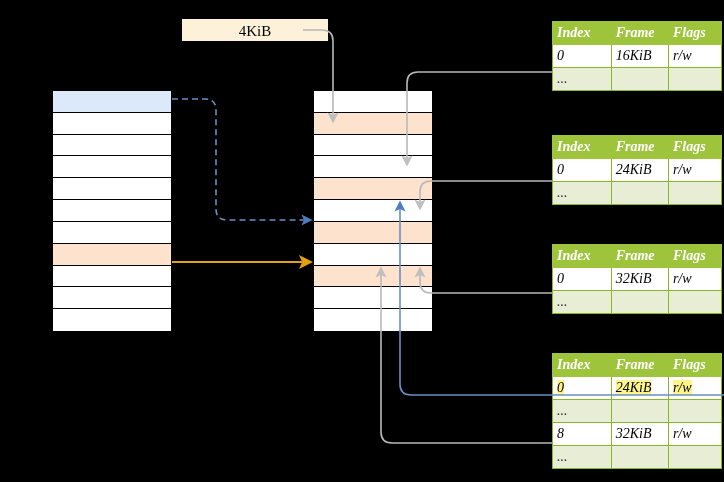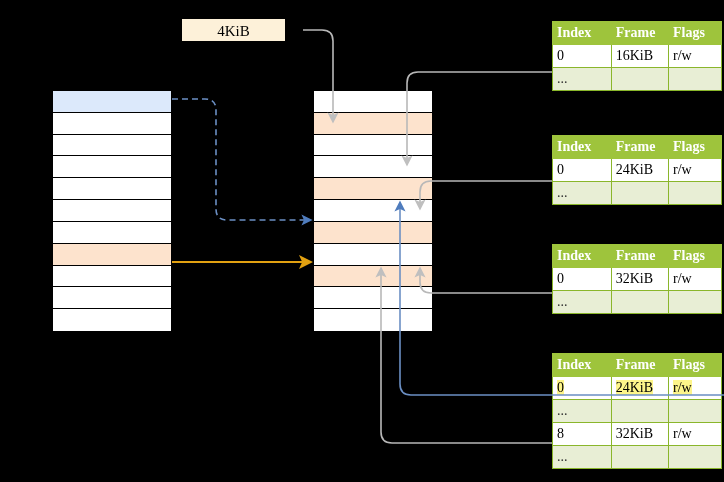--- a/index.html
+++ b/index.html
@@ -33,39 +33,40 @@
   }
   .enttable td,.enttable th{
     box-sizing:border-box;
     border:1px solid #8ab62b;
     padding:1px 4px;
     text-align:left;
     font-weight:normal;
     height:23px;
     vertical-align:middle;
     white-space:nowrap;
+    font-style:italic;
   }
   .enttable th{
     background:#9ec43c;color:#ffffff;font-weight:bold;
     border:1px solid #9ec43c;
   }
   .enttable td.alt{background:#e8eed5;color:#333;}
   .enttable td.hl > span{background:#fdf58a;}
   .col-index{width:60px;}
   .col-frame{width:58px;}
   .col-flags{width:54px;}
 
   svg{position:absolute;left:0;top:0;pointer-events:none;}
 </style>
 </head>
 <body>
 
 <div id="canvas">
 
-  <div class="labelbox" style="left:182px;top:19px;width:103px;height:22px;">
+  <div class="labelbox" style="left:182px;top:19px;width:146px;height:22px;">
     <span>4KiB</span>
   </div>
 
   <div class="memcol" id="col-left" style="left:52px;top:90px;width:120px;height:240px;">
       <div class="memrow blue" style="height: 21.8182px;"></div>
       <div class="memrow" style="height: 21.8182px;"></div>
       <div class="memrow" style="height: 21.8182px;"></div>
       <div class="memrow" style="height: 21.8182px;"></div>
       <div class="memrow" style="height: 21.8182px;"></div>
       <div class="memrow" style="height: 21.8182px;"></div>

